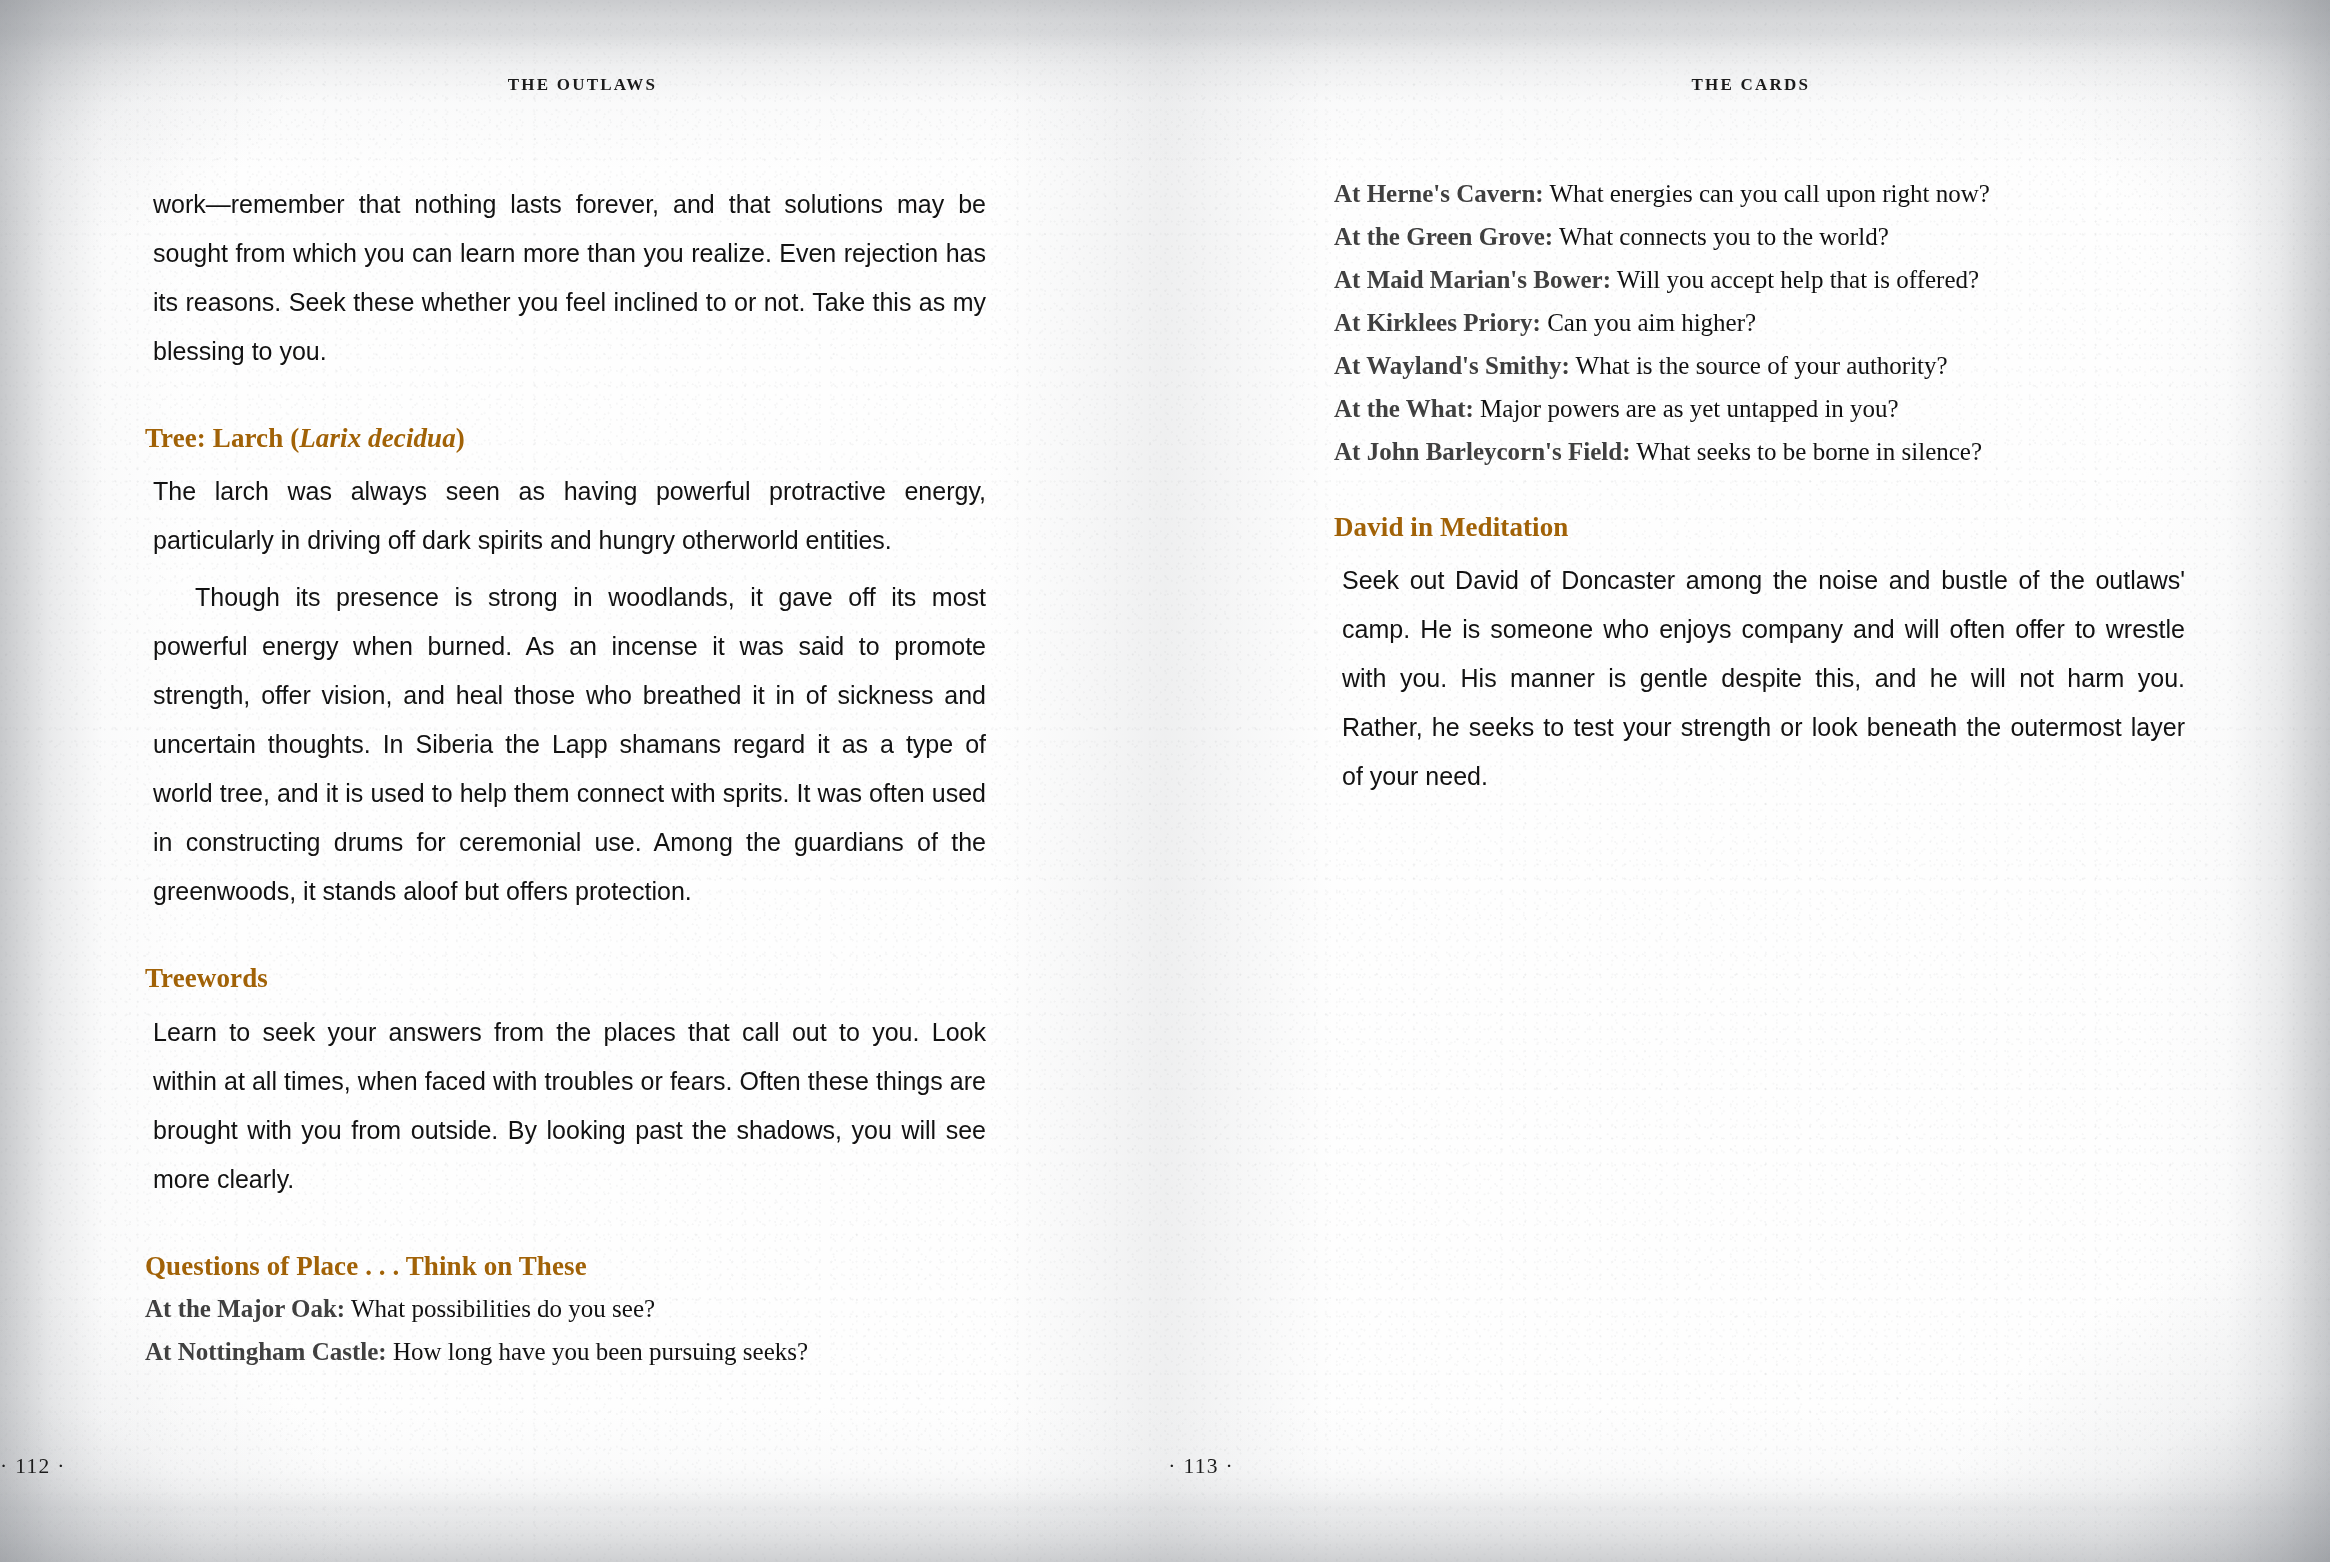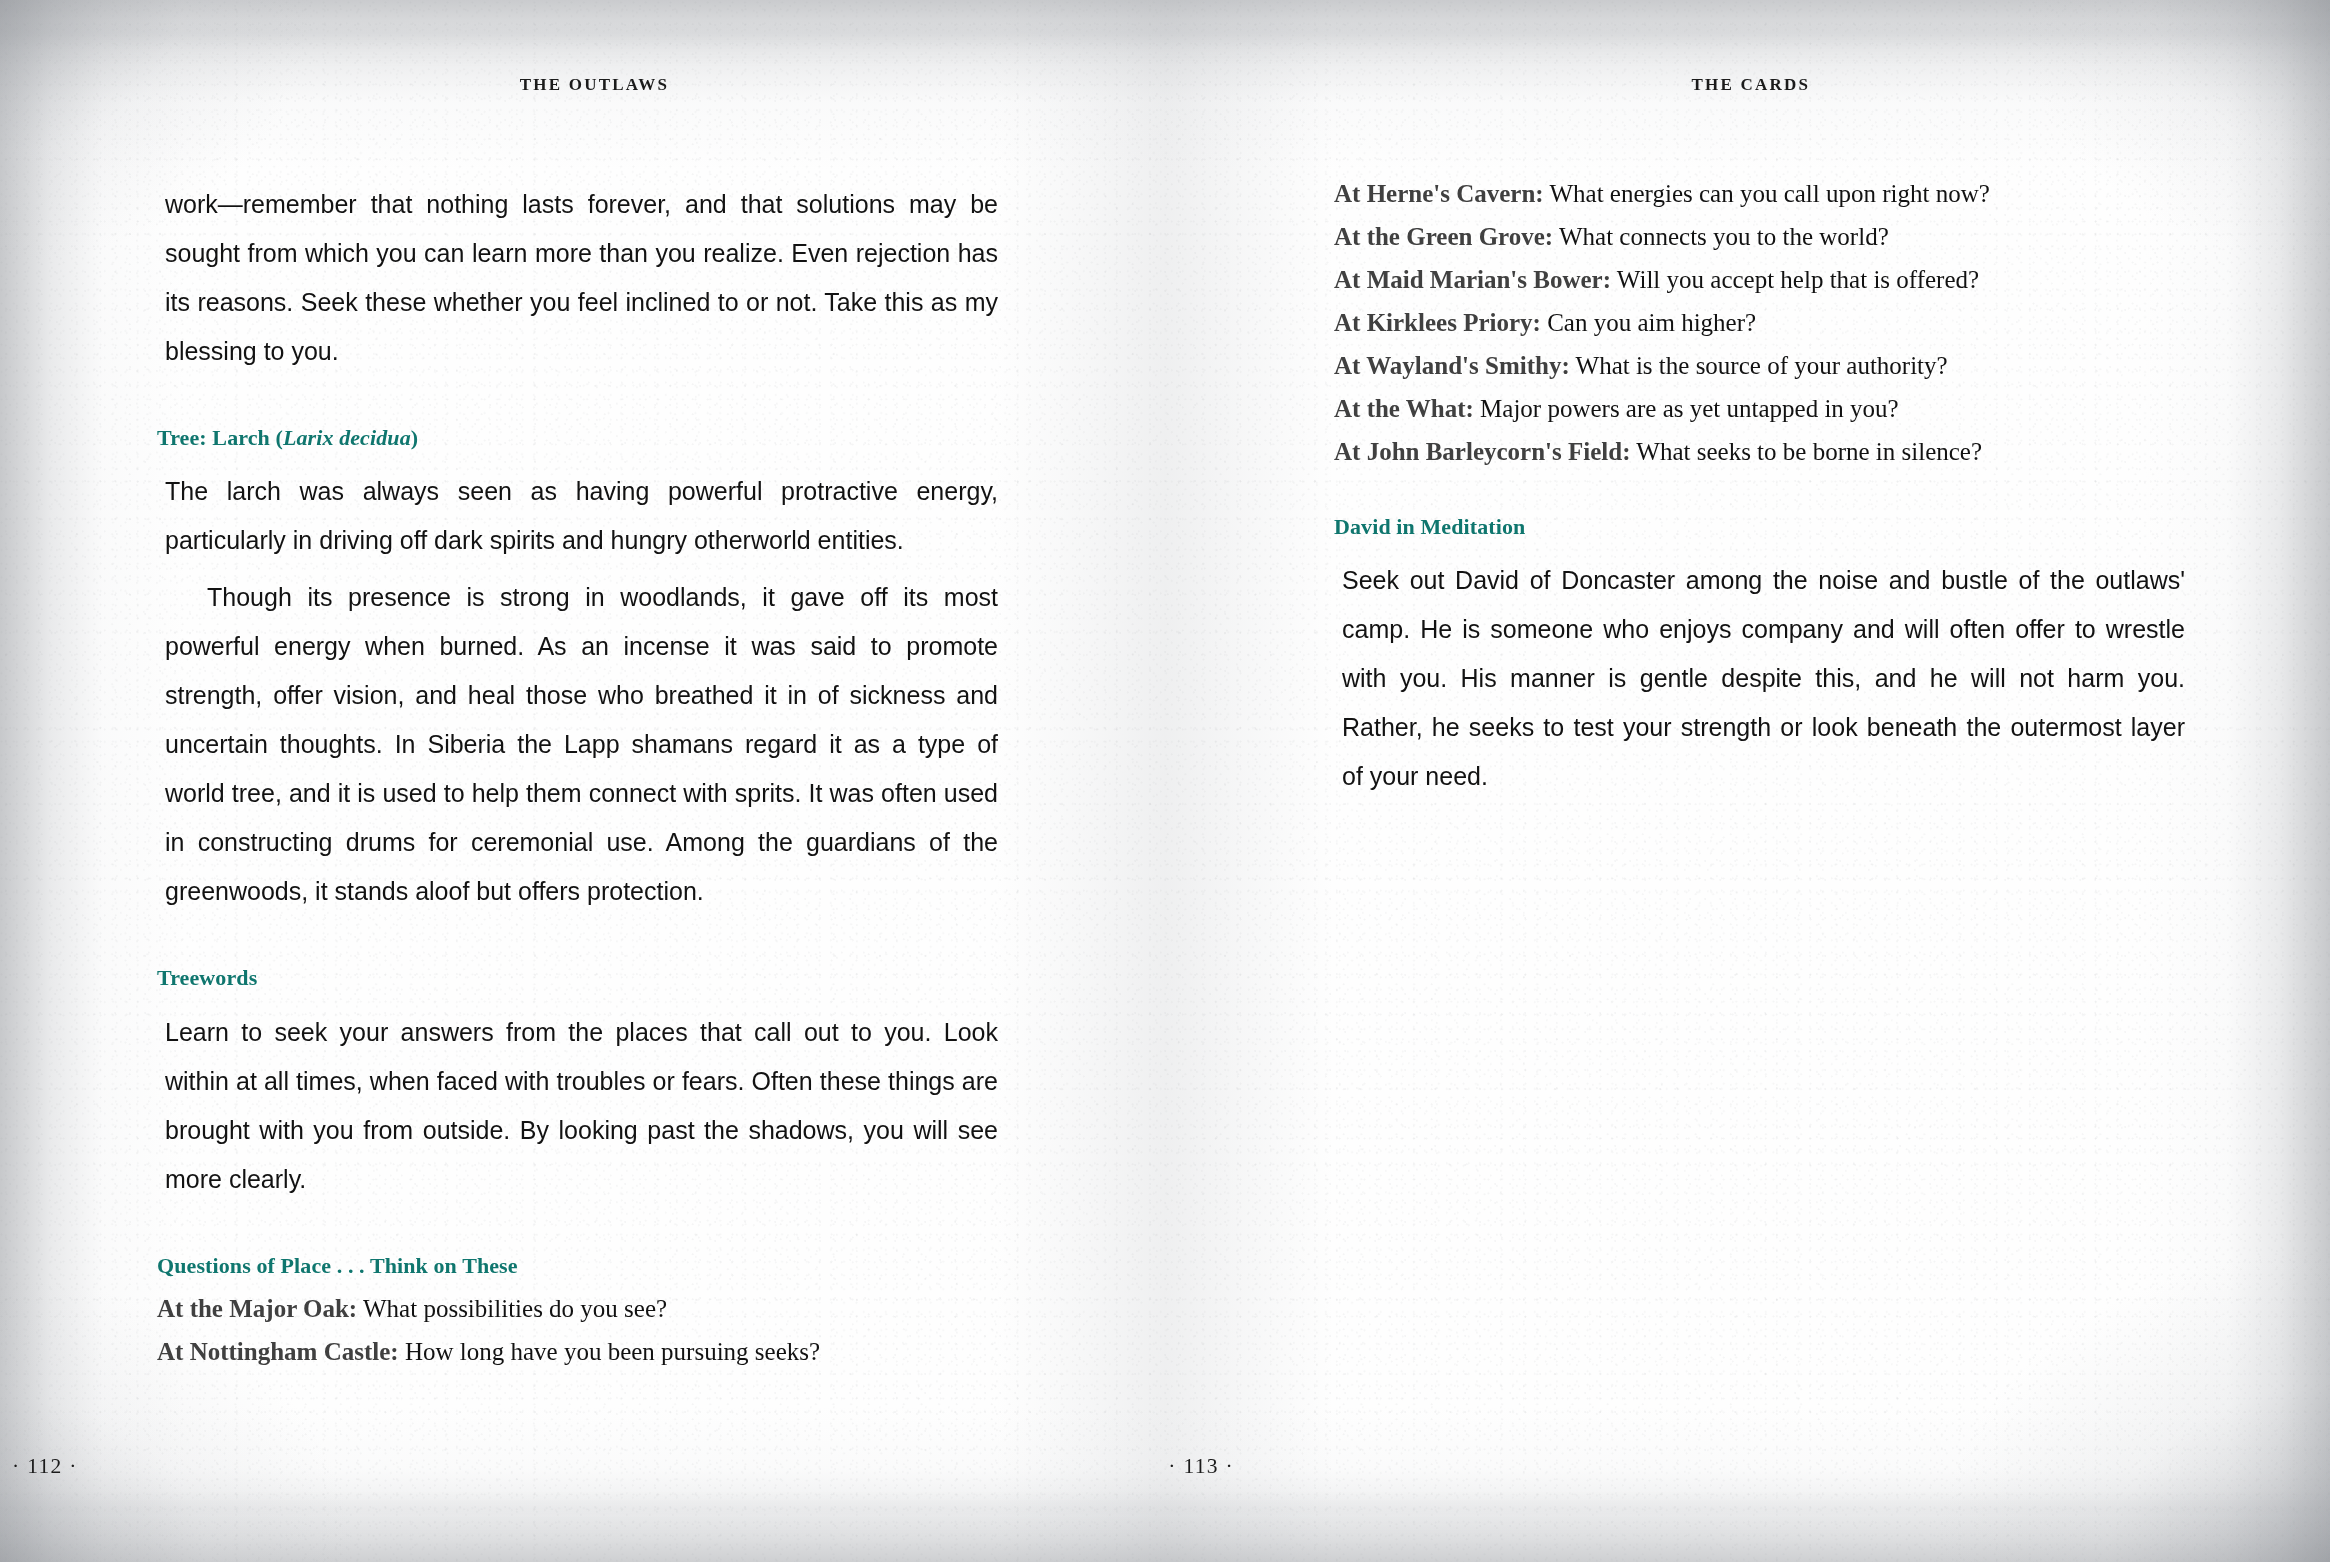--- a/index.html
+++ b/index.html
@@ -99,21 +99,21 @@
       linear-gradient(to bottom, rgba(255,255,255,0) 0 95.4%, rgba(158,161,166,.14) 96.6%, rgba(255,255,255,0) 98.6%);
   }
 
   
   .page {
     position: absolute;
     top: 0;
     height: 1562px;
     z-index: 5;
   }
-  .page.left  { left: 12px;    width: 1165px; }
+  .page.left  { left: 0px;    width: 1165px; }
   .page.right { left: 1165px; width: 1165px; }
 
   .running-head {
     position: absolute;
     top: 75px;
     width: 100%;
     text-align: center;
     font-size: 17px;
     letter-spacing: 2.2px;
     font-weight: 600;
@@ -152,24 +152,24 @@
     hyphens: none;
     color: #121212;
     font-family: Liberation Sans, sans-serif;
   }
   .body-p.indent { text-indent: 42px; }
 
   h2.section-head {
     margin: 0;
     padding-top: 34px;
     padding-bottom: 1.3px;
-    font-size: 22px;
+    font-size: 27px;
     line-height: 40px;
     font-weight: 700;
-    color: #0f766e;
+    color: #a16207;
     font-family: "Liberation Serif", "DejaVu Serif", serif;
     letter-spacing: 0.1px;
   }
   h2.section-head .sci { font-style: italic; font-weight: 700; }
 
   .qa-list {
     margin: 0;
     padding: 0;
     list-style: none;
   }

